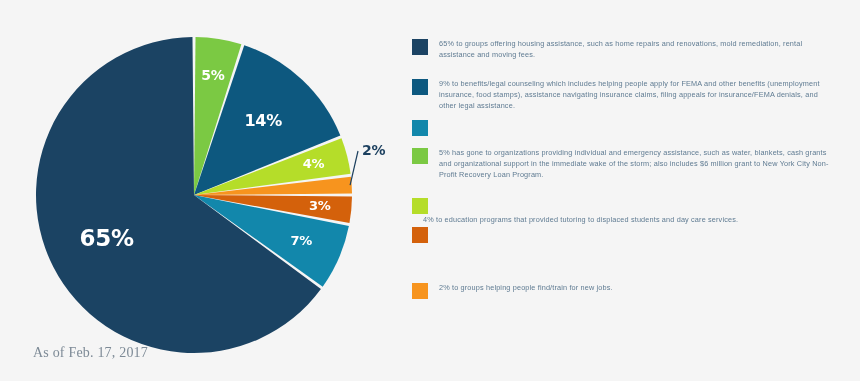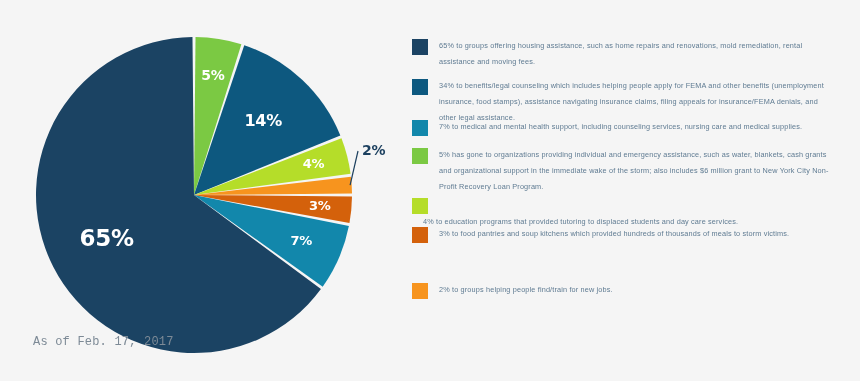--- a/index.html
+++ b/index.html
@@ -50,23 +50,23 @@
     letter-spacing: -0.3px;
   }
   .callout-line {
     stroke: #1b3f5e;
     stroke-width: 1.2;
     fill: none;
   }
   #footnote {
     position: absolute;
     left: 33px;
-    top: 335px;
-    font-family: Liberation Mono, monospace;
-    font-size: 12px;
+    top: 345px;
+    font-family: Liberation Serif, serif;
+    font-size: 14px;
     color: #7d8a96;
     letter-spacing: 0.2px;
     white-space: nowrap;
   }
 
   
   #legend {
     position: absolute;
     left: 412px;
     top: 30px;
@@ -80,21 +80,21 @@
   .legend-swatch {
     width: 16px;
     height: 16px;
     flex: 0 0 16px;
     margin-top: 1px;
   }
   .legend-text {
     margin-left: 11px;
     font-family: "Liberation Sans", sans-serif;
     font-size: 7.3px;
-    line-height: 16px;
+    line-height: 11px;
     color: #5f7b92;
     letter-spacing: 0.15px;
     width: 396px;
   }
 </style>
 </head>
 <body style="background: rgb(245, 245, 245);">
 
 <div id="page" style="background: rgb(245, 245, 245);">
 
@@ -125,37 +125,35 @@
     <div id="footnote">As of Feb. 17, 2017</div>
   </div>
 
   <div id="legend">
       <div class="legend-item" style="top: 8px;">
         <span class="legend-swatch" style="background: rgb(27, 67, 99);"></span>
         <span class="legend-text">65% to groups offering housing assistance, such as home repairs and renovations, mold remediation, rental assistance and moving fees.</span>
       </div>
       <div class="legend-item" style="top: 48px;">
         <span class="legend-swatch" style="background: rgb(13, 88, 127);"></span>
-        <span class="legend-text">34% to benefits/legal counseling which includes helping people apply for FEMA and other benefits (unemployment insurance, food stamps), assistance navigating insurance claims, filing appeals for insurance/FEMA denials, and other legal assistance.</span>
+        <span class="legend-text">9% to benefits/legal counseling which includes helping people apply for FEMA and other benefits (unemployment insurance, food stamps), assistance navigating insurance claims, filing appeals for insurance/FEMA denials, and other legal assistance.</span>
       </div>
       <div class="legend-item" style="top: 89px;">
         <span class="legend-swatch" style="background: rgb(18, 135, 171);"></span>
-        <span class="legend-text">7% to medical and mental health support, including counseling services, nursing care and medical supplies.</span>
       </div>
       <div class="legend-item" style="top: 117px;">
         <span class="legend-swatch" style="background: rgb(123, 201, 67);"></span>
         <span class="legend-text">5% has gone to organizations providing individual and emergency assistance, such as water, blankets, cash grants and organizational support in the immediate wake of the storm; also includes $6 million grant to New York City Non-Profit Recovery Loan Program.</span>
       </div>
       <div class="legend-item" style="top: 167px; flex-direction: column;">
         <span class="legend-swatch" style="background: rgb(181, 221, 41);"></span>
         <span class="legend-text">4% to education programs that provided tutoring to displaced students and day care services.</span>
       </div>
       <div class="legend-item" style="top: 196px;">
         <span class="legend-swatch" style="background: rgb(212, 97, 11);"></span>
-        <span class="legend-text">3% to food pantries and soup kitchens which provided hundreds of thousands of meals to storm victims.</span>
       </div>
       <div class="legend-item" style="top: 252px;">
         <span class="legend-swatch" style="background: rgb(247, 148, 30);"></span>
         <span class="legend-text">2% to groups helping people find/train for new jobs.</span>
       </div>
     </div>
 
 </div>
 
 </body></html>

